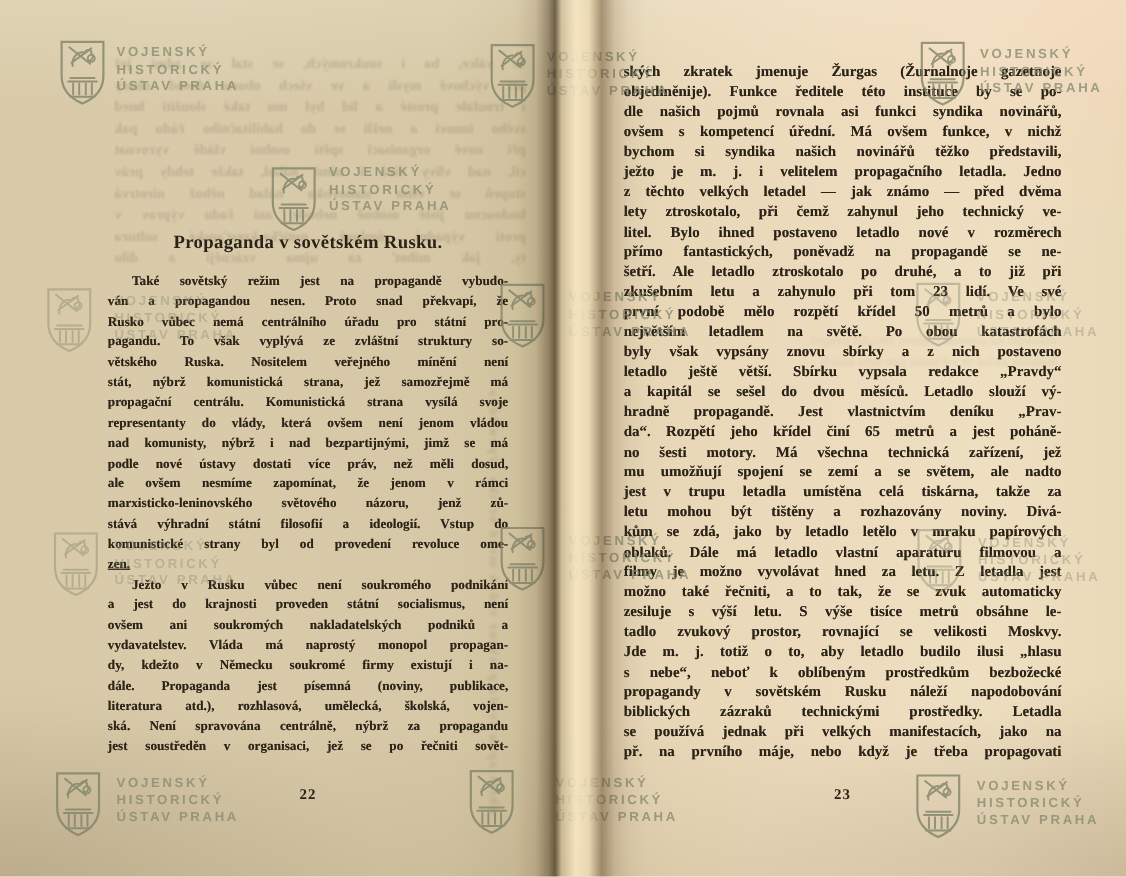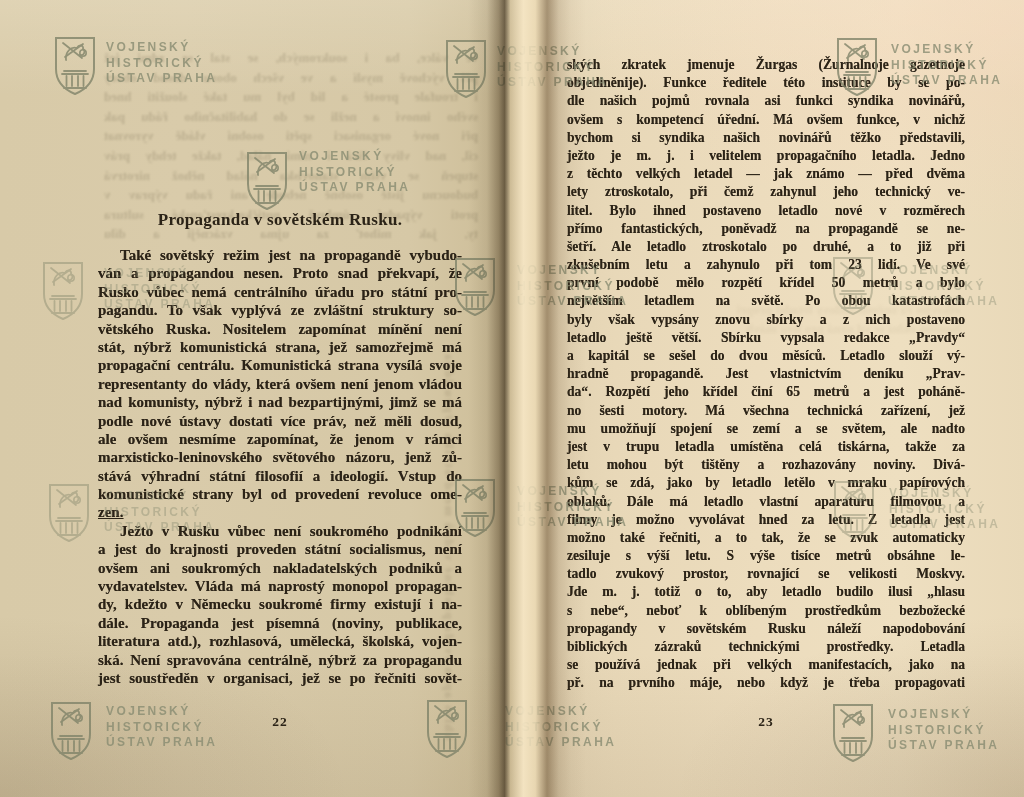--- a/index.html
+++ b/index.html
@@ -34,21 +34,21 @@
   .heading{
     position:absolute;left:98px;top:210px;width:364px;text-align:center;
     font-size:17px;font-weight:bold;letter-spacing:.3px;color:#2b2317;
   }
   .para-col{position:absolute;}
   .tline{
     text-align:justify;text-align-last:justify;
     font-weight:bold;white-space:nowrap;overflow:visible;
     text-shadow:0 0 .4px rgba(43,35,23,.55);
   }
-  .left-col .tline{font-size:15px;line-height:18.4px;height:18.4px;width:364px;}
+  .left-col .tline{font-size:12px;line-height:18.4px;height:18.4px;width:364px;}
   .right-col .tline{font-size:13.6px;line-height:18.2px;height:18.2px;width:398px;}
   .tline.ind{text-indent:22px;}
   .tline.noj{text-align-last:left;text-decoration:underline;}
   .pagenum{
     position:absolute;top:714px;text-align:center;font-size:13.5px;font-weight:bold;
     letter-spacing:1px;color:#2b2317;
   }
   #pn-left{left:98px;width:364px;}
   #pn-right{left:567px;width:398px;}
   
@@ -102,21 +102,21 @@
       <div>banším oklní se vd uzná pro letu mávh</div>
     </div>
 
   <div class="heading">Propaganda v sovětském Rusku.</div>
   <div class="para-col left-col textblock" style="left:98px;top:246px;width:364px;">
     <div>
         <div class="tline ind">Také sovětský režim jest na propagandě vybudo-</div>
         <div class="tline">ván a propagandou nesen. Proto snad překvapí, že</div>
         <div class="tline">Rusko vůbec nemá centrálního úřadu pro státní pro-</div>
         <div class="tline">pagandu. To však vyplývá ze zvláštní struktury so-</div>
-        <div class="tline">větského Ruska. Nositelem zapomínat mínění není</div>
+        <div class="tline">větského Ruska. Nositelem veřejného mínění není</div>
         <div class="tline">stát, nýbrž komunistická strana, jež samozřejmě má</div>
         <div class="tline">propagační centrálu. Komunistická strana vysílá svoje</div>
         <div class="tline">representanty do vlády, která ovšem není jenom vládou</div>
         <div class="tline">nad komunisty, nýbrž i nad bezpartijnými, jimž se má</div>
         <div class="tline">podle nové ústavy dostati více práv, než měli dosud,</div>
         <div class="tline">ale ovšem nesmíme zapomínat, že jenom v rámci</div>
         <div class="tline">marxisticko-leninovského světového názoru, jenž zů-</div>
         <div class="tline">stává výhradní státní filosofií a ideologií. Vstup do</div>
         <div class="tline">komunistické strany byl od provedení revoluce ome-</div>
         <div class="tline noj">zen.</div>

